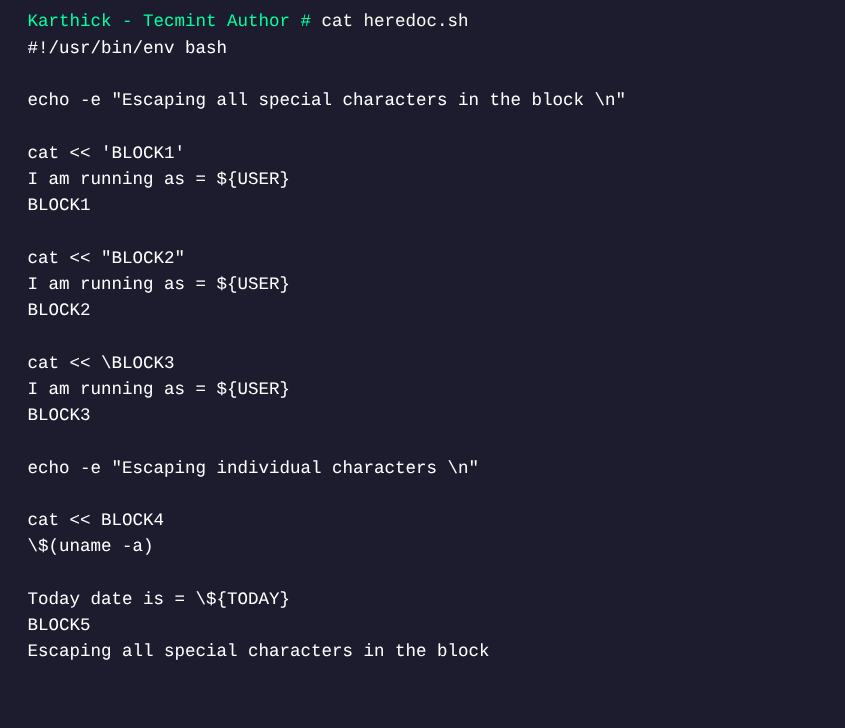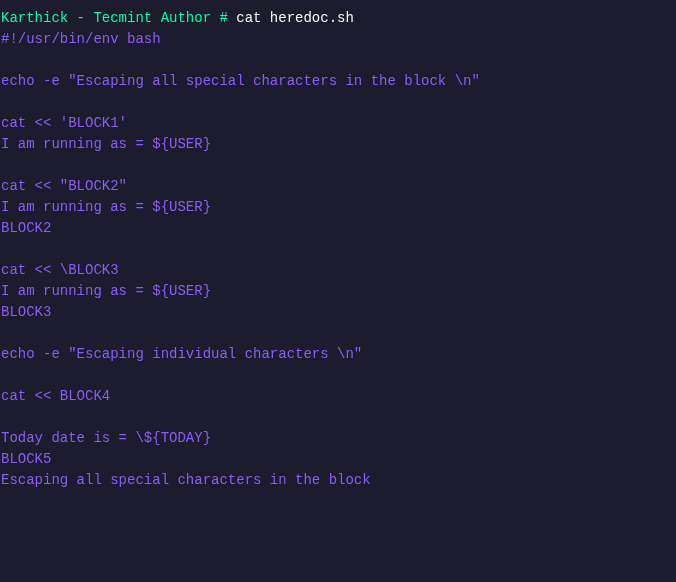--- a/index.html
+++ b/index.html
@@ -15,63 +15,65 @@
       line-height: 1.5;
       width: 676px;
       height: 582px;
       overflow: hidden;
     }
 
     .terminal {
       background-color: #1c1c2e;
       width: 676px;
       height: 582px;
-      padding: 8px 1px;
+      padding: 8px 22px;
       overflow: hidden;
       color: #f8f8f2;
     }
 
     .line {
       white-space: pre;
       display: block;
     }
 
     .prompt {
       color: #00ff9f;
     }
 
     .command {
       color: #f8f8f2;
     }
 
     .output-text {
-      color: #8b5cf6;
+      color: #ffffff;
     }
   </style>
 </head>
 <body>
 
 <div class="terminal">
   <span class="line"><span class="prompt">Karthick - Tecmint Author # </span><span class="command">cat heredoc.sh</span></span>
   <span class="line"><span class="output-text">#!/usr/bin/env bash</span></span>
   <span class="line">&nbsp;</span>
   <span class="line"><span class="output-text">echo -e "Escaping all special characters in the block \n"</span></span>
   <span class="line">&nbsp;</span>
   <span class="line"><span class="output-text">cat &lt;&lt; 'BLOCK1'</span></span>
   <span class="line"><span class="output-text">I am running as = ${USER}</span></span>
+  <span class="line"><span class="output-text">BLOCK1</span></span>
   <span class="line">&nbsp;</span>
   <span class="line"><span class="output-text">cat &lt;&lt; "BLOCK2"</span></span>
   <span class="line"><span class="output-text">I am running as = ${USER}</span></span>
   <span class="line"><span class="output-text">BLOCK2</span></span>
   <span class="line">&nbsp;</span>
   <span class="line"><span class="output-text">cat &lt;&lt; \BLOCK3</span></span>
   <span class="line"><span class="output-text">I am running as = ${USER}</span></span>
   <span class="line"><span class="output-text">BLOCK3</span></span>
   <span class="line">&nbsp;</span>
   <span class="line"><span class="output-text">echo -e "Escaping individual characters \n"</span></span>
   <span class="line">&nbsp;</span>
   <span class="line"><span class="output-text">cat &lt;&lt; BLOCK4</span></span>
+  <span class="line"><span class="output-text">\$(uname -a)</span></span>
   <span class="line">&nbsp;</span>
   <span class="line"><span class="output-text">Today date is = \${TODAY}</span></span>
   <span class="line"><span class="output-text">BLOCK5</span></span>
   <span class="line"><span class="output-text">Escaping all special characters in the block</span></span>
 
 </div>
 
 </body></html>

